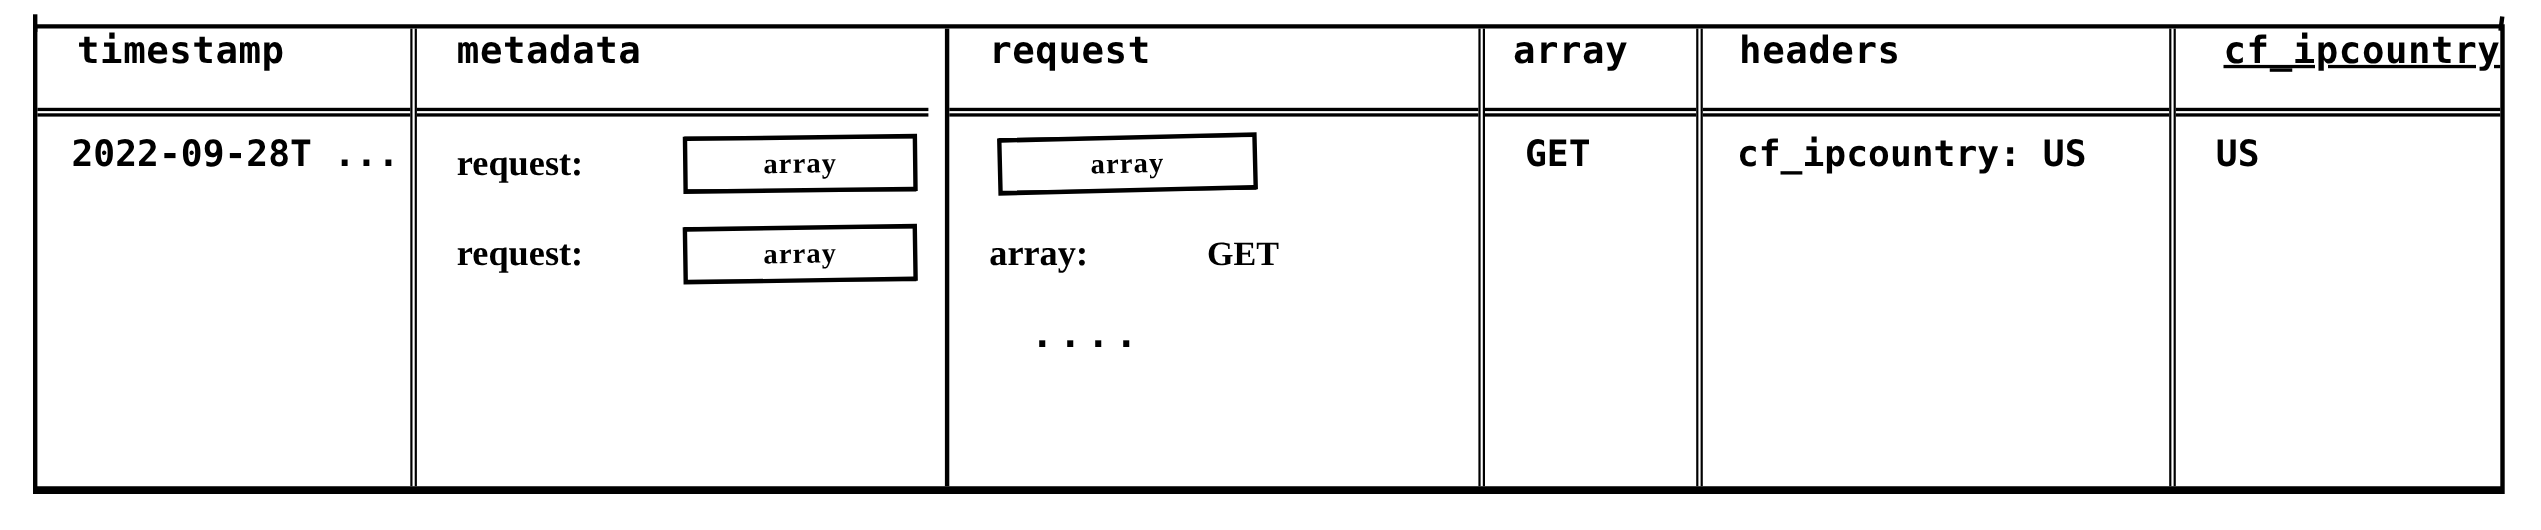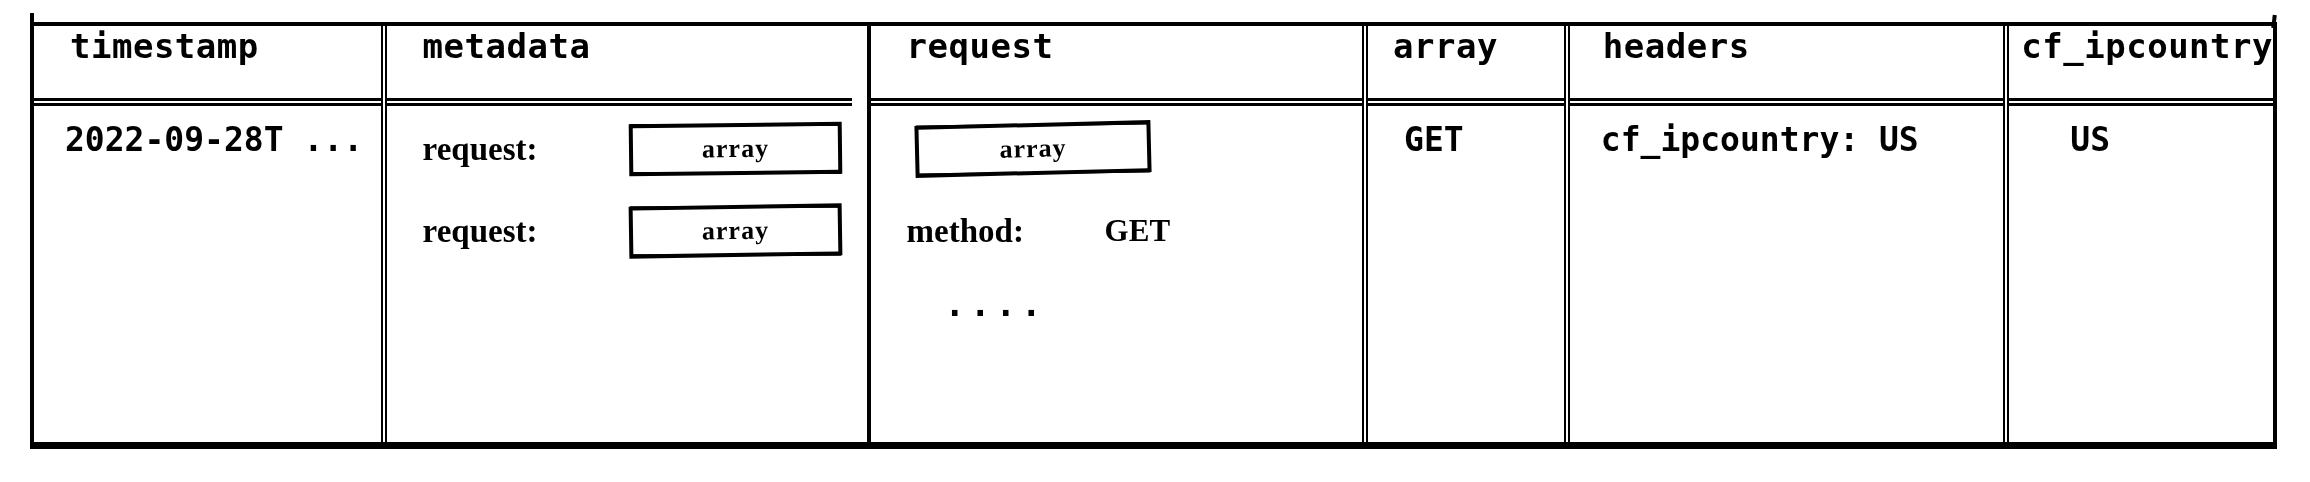--- a/index.html
+++ b/index.html
@@ -71,34 +71,34 @@
     align-items: flex-start;
     padding-left: 36px;
     box-sizing: content-box;
     font-size: 34px;
     font-weight: bold;
     letter-spacing: 0.5px;
     white-space: nowrap;
   }
   .col-method .th      { padding-left: 25px; }
   .col-headers .th     { padding-left: 33px; }
-  .col-cf_ipcountry .th{ padding-left: 12px; }
+  .col-cf_ipcountry .th{ padding-left: 43px; text-decoration: underline; }
 
   .td {
     flex: 1;
     padding: 14px 10px 0 36px;
     box-sizing: border-box;
     font-size: 33px;
     font-weight: bold;
     white-space: nowrap;
   }
   .col-timestamp .td    { padding-left: 31px; }
   .col-method .td       { padding-left: 36px; }
   .col-headers .td      { padding-left: 31px; }
-  .col-cf_ipcountry .td { padding-left: 36px; margin-left: 25px; }
+  .col-cf_ipcountry .td { padding-left: 36px; }
 
   .cell-line {
     height: 58px;
     display: flex;
     align-items: flex-start;
   }
   .kv-row {
     height: 58px;
     display: flex;
     align-items: center;
@@ -190,21 +190,21 @@
       <div class="th">
         <span>request</span>
       </div>
       <div class="td">
         <div class="kv-row">
           <span class="chip tilt-c">
             <span class="chip-label">array</span>
           </span>
         </div>
         <div class="kv-row">
-          <span class="kv-label">method:</span>
+          <span class="kv-label">array:</span>
           <span class="kv-value">GET</span>
         </div>
         <div class="ellipsis-row">....</div>
       </div>
     </div>
 
     <div class="col col-method">
       <div class="th">
         <span>array</span>
       </div>

